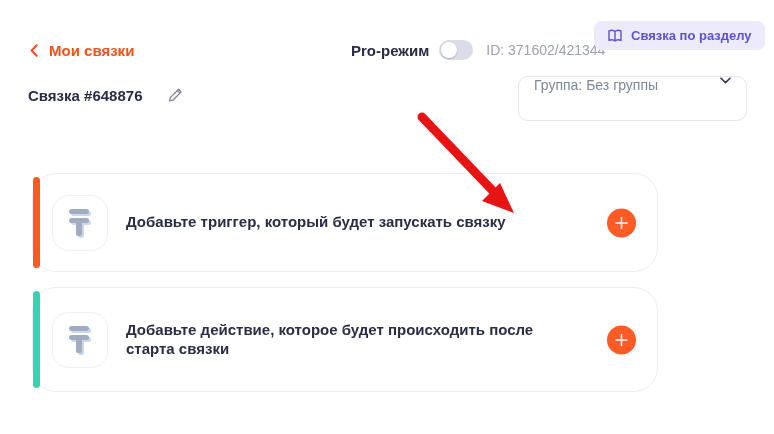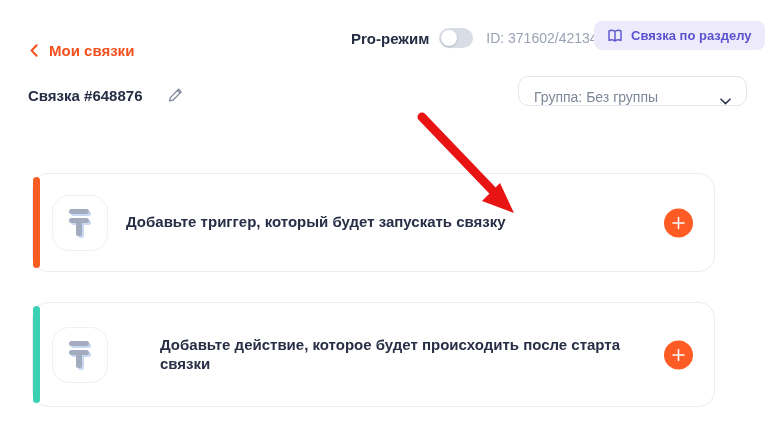--- a/index.html
+++ b/index.html
@@ -9,21 +9,21 @@
     -webkit-font-smoothing:antialiased;
   }
 
   
   .back-link {
     position:absolute; left:30px; top:42px;
     display:flex; align-items:center; gap:11px;
     color:#f4501c; font-size:15px; font-weight:700; cursor:pointer;
   }
   .pro-row {
-    position:absolute; left:351px; top:27px; height:22px;
+    position:absolute; left:351px; top:39px; height:22px;
     display:flex; align-items:center;
   }
   .pro-label { font-size:15px; font-weight:700; color:#262d45; }
   .toggle {
     position:relative; width:34px; height:20px; margin-left:10px;
     background:#d9dde6; border-radius:10px; cursor:pointer; flex:0 0 auto;
   }
   .toggle .knob {
     position:absolute; left:2px; top:2px; width:16px; height:16px;
     background:#ffffff; border-radius:50%;
@@ -42,35 +42,35 @@
   .bundle-title {
     position:absolute; left:28px; top:87px;
     font-size:15px; font-weight:700; color:#262d45;
   }
   .edit-btn {
     position:absolute; left:164px; top:84px; width:22px; height:22px;
     background:none; border:none; padding:0; cursor:pointer; color:#7d8596;
     display:flex; align-items:center; justify-content:center;
   }
   .group-select {
-    position:absolute; left:518px; top:76px; width:229px; height:30px;
+    position:absolute; left:518px; top:76px; width:229px; height:45px;
     box-sizing:border-box; border:1px solid #e2e6ed; border-radius:10px;
-    background:#fff; display:flex; align-items:flex-end; justify-content:space-between;
+    background:#fff; display:flex; align-items:flex-start; justify-content:space-between;
     padding:0 15px; cursor:pointer;
   }
   .group-select .value { font-size:14px; color:#7e8798; }
 
   
   .card {
-    position:absolute; left:32px; width:683px; box-sizing:border-box;
-    background:#ffffff; border:1px solid #eaedf2; border-radius:16px;
+    position:absolute; left:32px; width:626px; box-sizing:border-box;
+    background:#ffffff; border:1px solid #eaedf2; border-radius:24px;
     display:flex; align-items:center; padding-left:19px; cursor:pointer;
   }
   .card.trigger { top:173px; height:99px; }
-  .card.action  { top:302px; height:105px;gap:34px; }
+  .card.action  { top:287px; height:105px; }
   .card .accent {
     position:absolute; left:0; top:3px; bottom:3px; width:7px;
     border-radius:6px;
   }
   .icon-box {
     width:56px; height:56px; flex:0 0 auto; box-sizing:border-box;
     border:1px solid #eef0f5; border-radius:17px; background:#fff;
     display:flex; align-items:center; justify-content:center;
   }
   .card .label {

